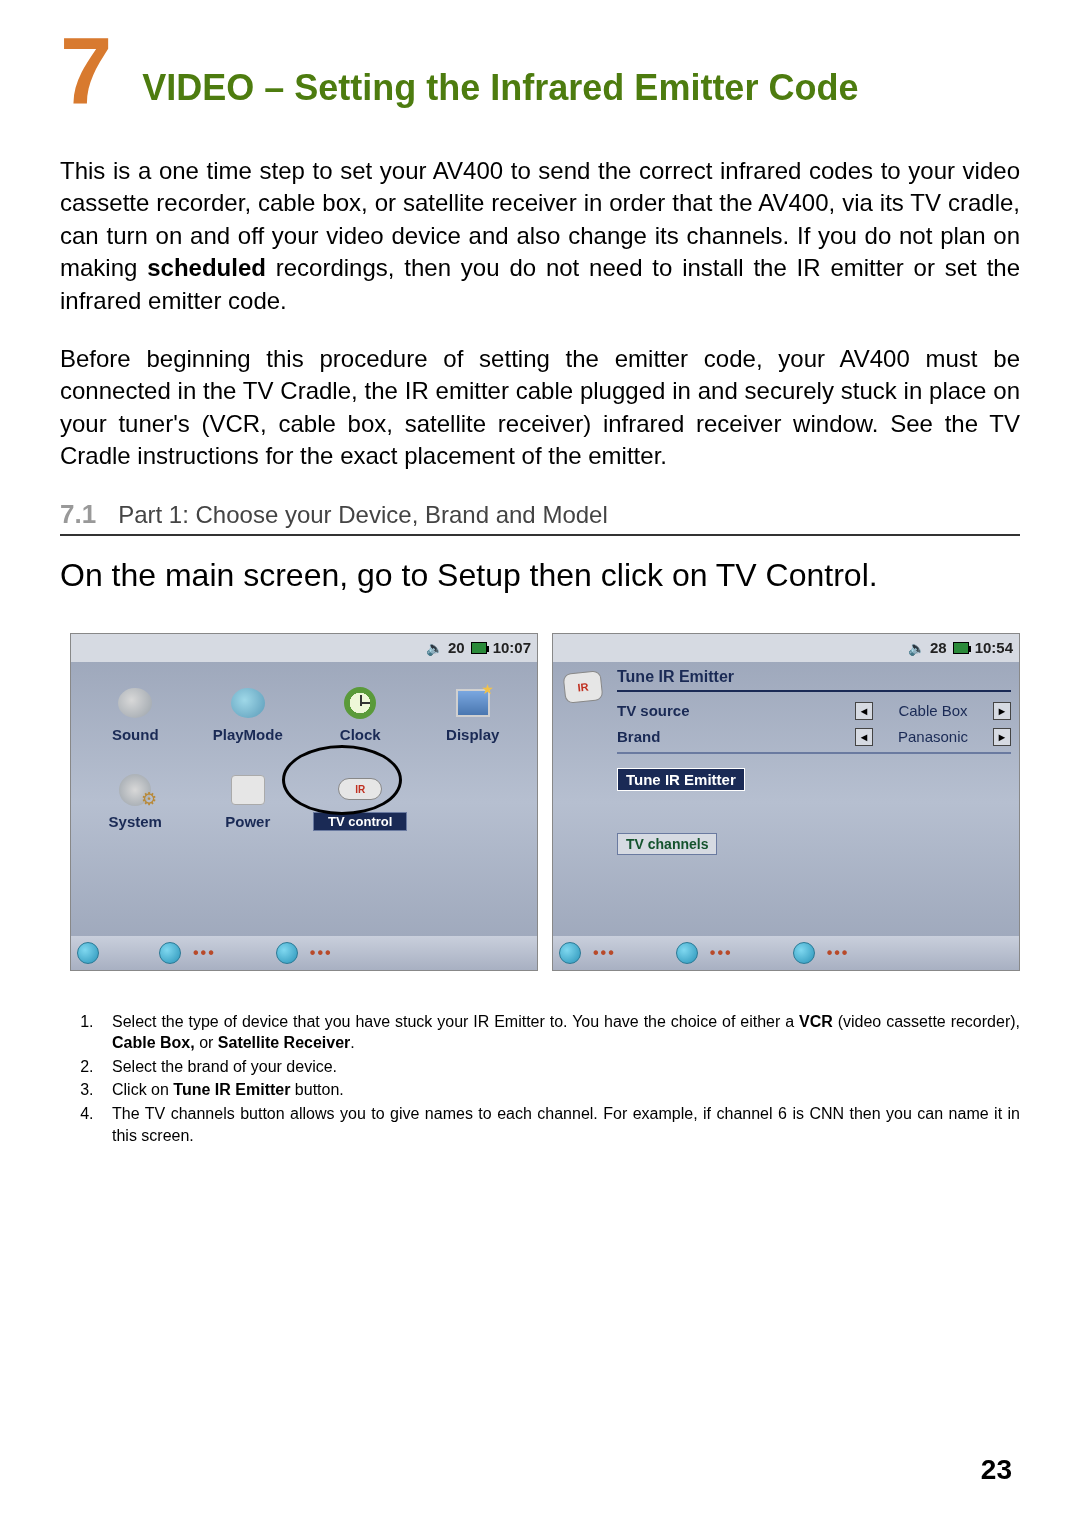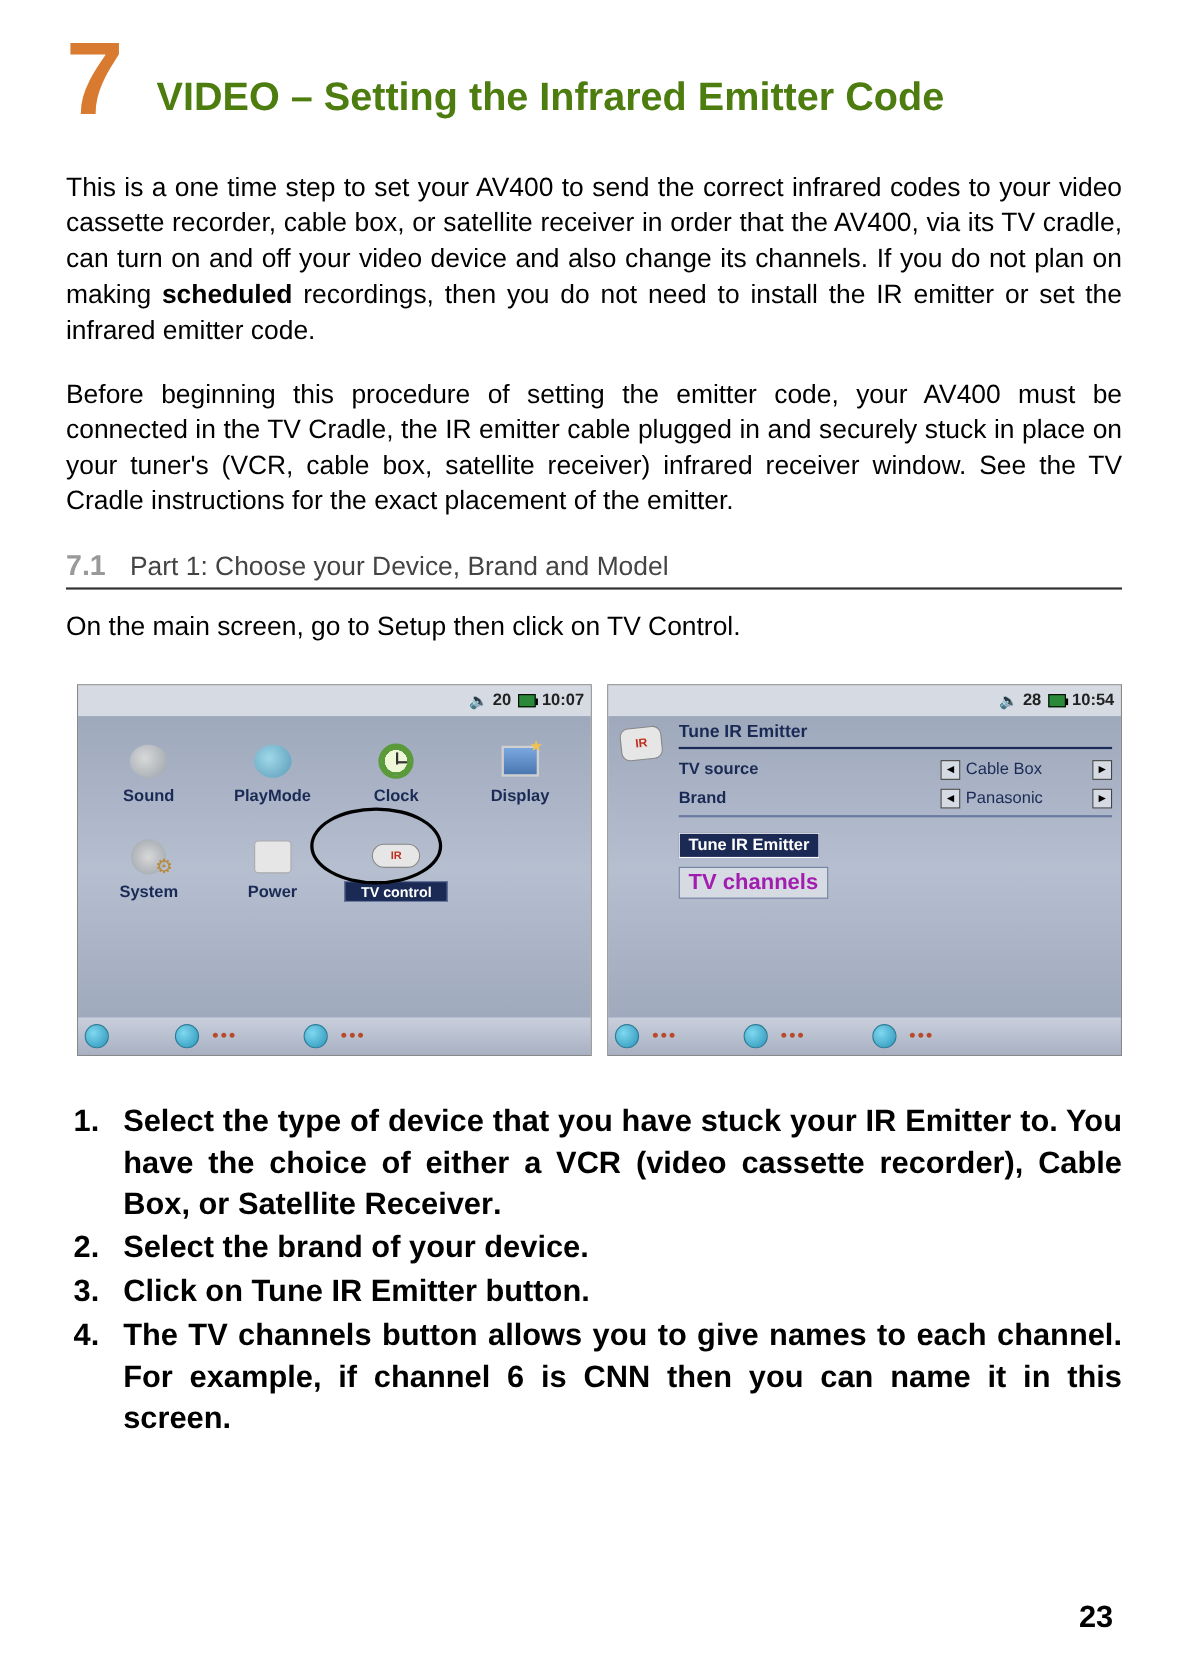--- a/index.html
+++ b/index.html
@@ -54,21 +54,21 @@
     font-weight: bold;
     color: #999;
     margin-right: 22px;
   }
   .subhead-title {
     font-size: 24px;
     color: #444;
     text-align: right;
   }
   .body-line {
-    font-size: 24px;
+    font-size: 32px;
     line-height: 1.35;
     margin-bottom: 36px;
   }
   .screens {
     display: flex;
     gap: 14px;
     margin-bottom: 40px;
     margin-left: 10px;
   }
   .screen {
@@ -150,38 +150,37 @@
   }
   .s2-row {
     display:flex; align-items:center; font-size:15px; color:#1a2a55; font-weight:bold;
     height:26px;
   }
   .s2-row .lbl { flex:1; }
   .arrow-btn {
     width:18px; height:18px; background:#d6dae2; border:1px solid #444;
     display:flex; align-items:center; justify-content:center; font-size:11px; color:#000;
   }
-  .s2-val { width:120px; text-align:left; padding:0 5px; font-weight:normal; color:#1a2a55; }
+  .s2-val { width:120px; text-align:center; padding:0 20px; font-weight:normal; color:#1a2a55; }
   .s2-btns { display:flex; gap:0; margin-top:14px; flex-direction:column; align-items:flex-start; gap:8px; }
   .s2-btn-dark {
     background:#1a2a55; color:#fff; font-size:15px; font-weight:bold;
     padding:2px 8px; border:1px solid #fff;
   }
   .s2-btn-light {
-    background:#d6dae2; color:#a21caf; font-size:20px; font-weight:bold;
-    padding:2px 8px; border:1px solid #6a7aa0;
+    background:#d6dae2; color:#14532d; font-size:14px; font-weight:bold;
+    padding:2px 8px; border:1px solid #6a7aa0;margin-top:34px;
   }
   .s2-divider { height:2px; background:#6a7aa0; margin:2px 0; }
   
   ol.steps {
     list-style: decimal;
     margin-left: 38px;
-    font-size: 28px;
+    font-size: 16px;
     line-height: 1.35;
-    font-weight: bold;
   }
   ol.steps li {
     padding-left: 14px;
     text-align: justify;
     margin-bottom: 2px;
   }
   .page-num {
     position:absolute; bottom:36px; right:68px;
     font-size:28px; font-weight:bold;
   }

